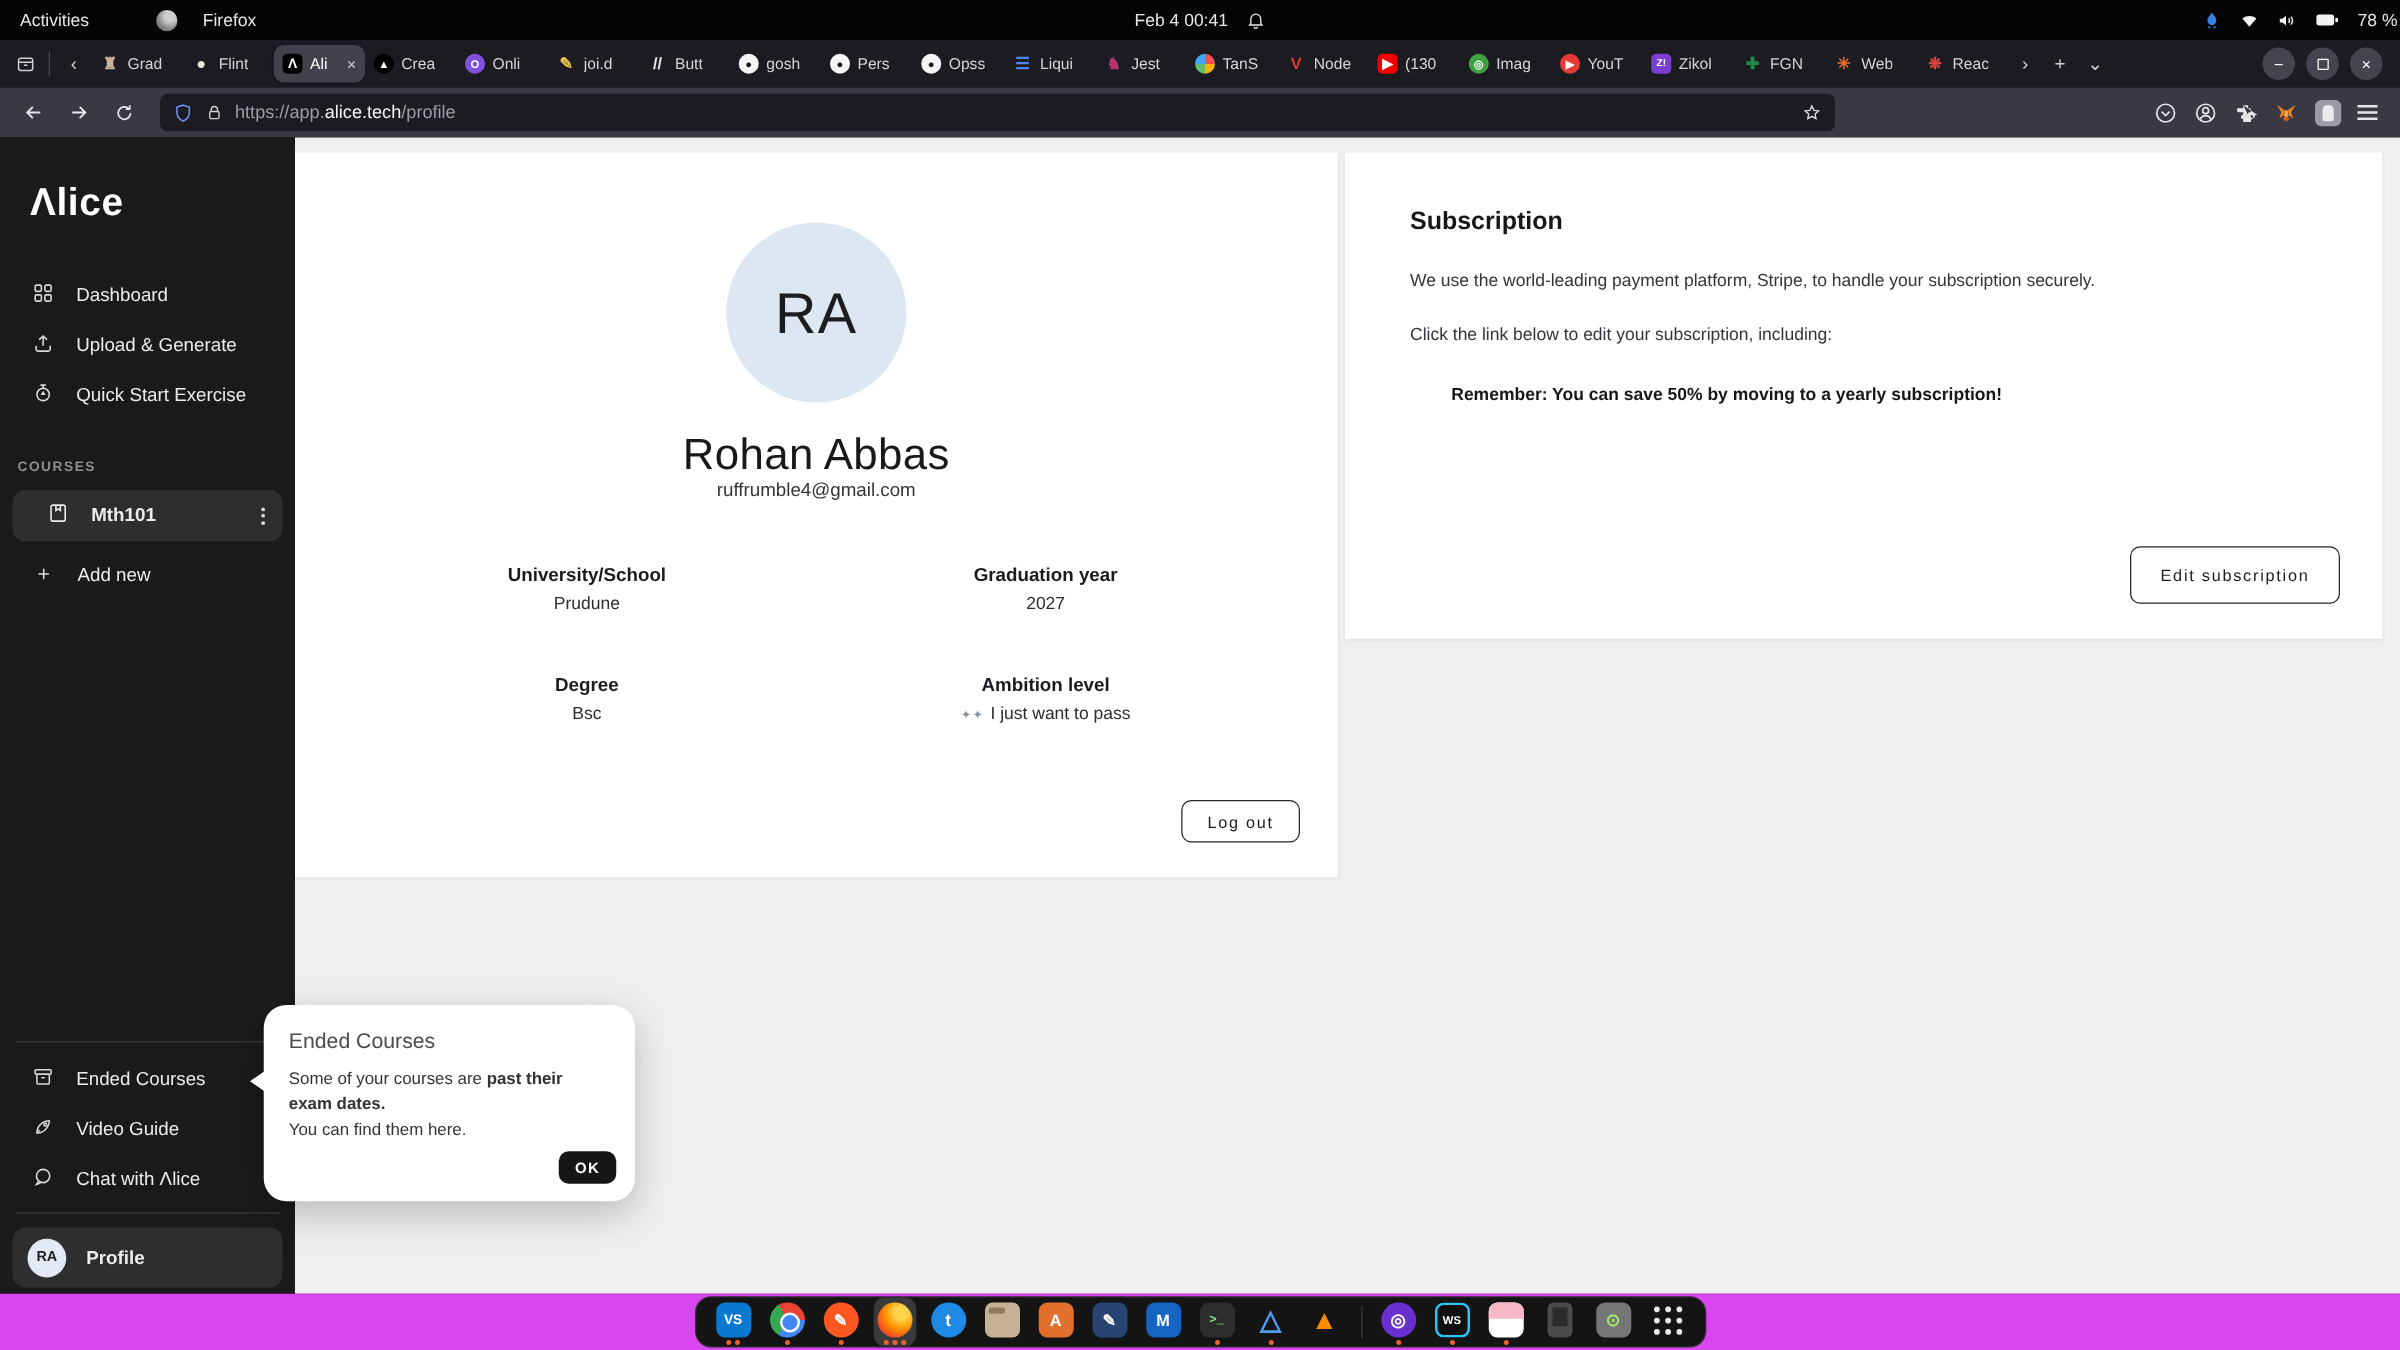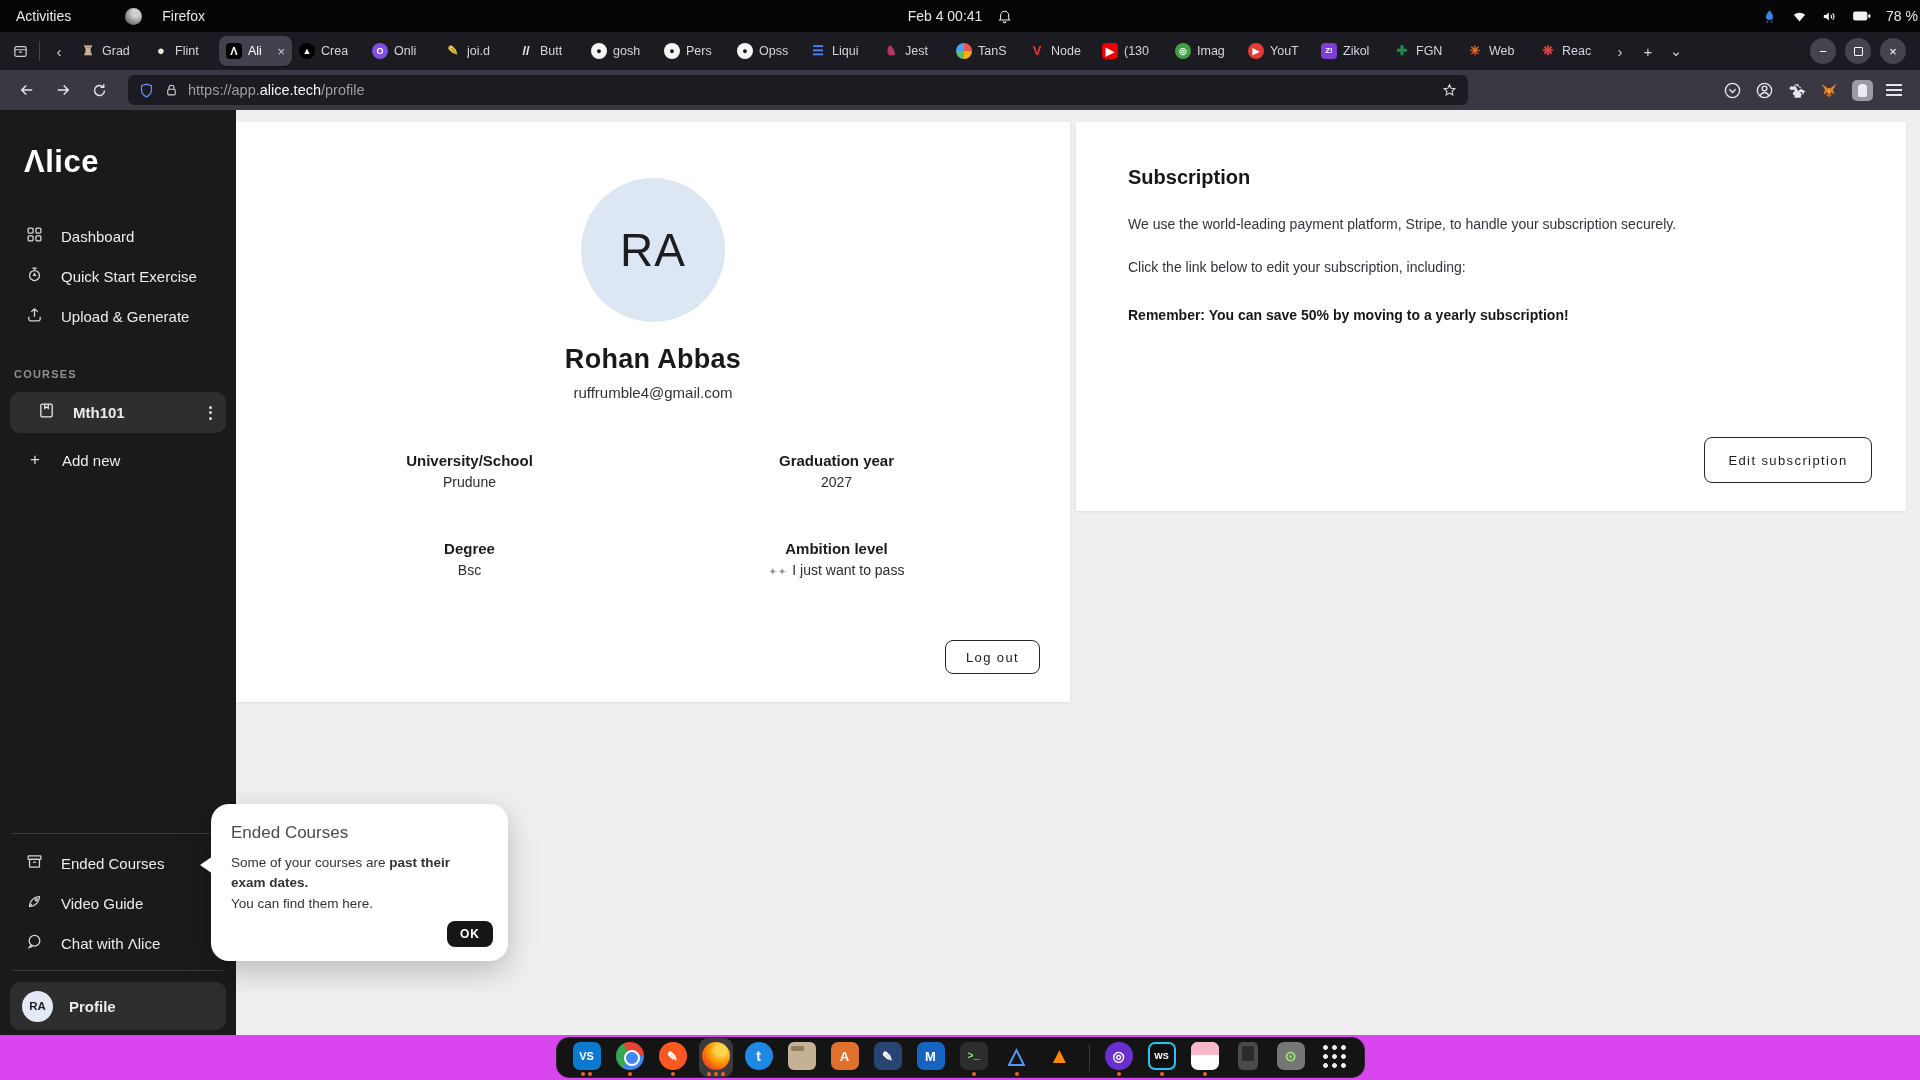--- a/index.html
+++ b/index.html
@@ -87,41 +87,41 @@
                  font-size:11.5px; font-weight:bold; display:flex; align-items:center; justify-content:center; }
   #profile-pill .clabel { font-weight:bold; font-size:15px; }
 
   
   #main { flex:1; background:#efefef; position:relative; }
   .card { position:absolute; background:#fff; box-shadow:0 1px 3px rgba(0,0,0,.07); }
   #profile-card { left:0; top:12px; width:834px; height:580px; }
   #avatar { position:absolute; left:345px; top:56px; width:144px; height:144px; border-radius:50%;
             background:#dde7f4; display:flex; align-items:center; justify-content:center;
             font-size:46px; color:#1d1d1f; letter-spacing:1px; }
-  #pname { position:absolute; left:0; right:0; top:222px; text-align:center; font-size:27px;
-           font-weight:700; color:#191919; letter-spacing:.3px; }
+  #pname { position:absolute; left:0; right:0; top:222px; text-align:center; font-size:35px;
+           font-weight:400; color:#191919; letter-spacing:.3px; }
   #pemail { position:absolute; left:0; right:0; top:262px; text-align:center; font-size:15px; color:#343438; }
   #fields { position:absolute; left:50px; right:50px; top:330px; display:grid;
             grid-template-columns:1fr 1fr; row-gap:50px; }
   .fcell { text-align:center; }
   .flabel { font-size:15px; font-weight:bold; color:#1b1b1f; }
   .fvalue { font-size:14px; color:#2c2c30; margin-top:5px; }
   .stars { color:#8a93a5; font-size:10px; margin-right:5px; letter-spacing:1px; }
   .outline-btn { position:absolute; border:1.6px solid #26262a; border-radius:8px; background:#fff;
                  font-family:"Liberation Sans",sans-serif; font-size:13px; letter-spacing:1.4px;
                  color:#1c1c1f; display:flex; align-items:center; justify-content:center; }
   #logout-btn { right:30px; bottom:28px; width:95px; height:34px; }
 
   #sub-card { left:840px; top:12px; width:830px; height:389px; padding:44px 52px 0 52px; }
   #sub-title { font-size:20px; font-weight:bold; color:#17171a; }
   .sub-p { font-size:14px; color:#33333a; margin-top:26px; line-height:1.35; }
   #sub-p2 { margin-top:24px; }
   #sub-bullets { margin:7px 0 0 30px; font-size:14px; color:#33333a; }
   #sub-bullets li { margin-top:5px; }
-  #sub-remember { font-size:14px; font-weight:bold; color:#17171a; margin-top:30px; }
+  #sub-remember { font-size:14px; font-weight:bold; color:#17171a; margin-top:30px;margin-left:33px; }
   #editsub-btn { right:34px; bottom:28px; width:168px; height:46px; }
 
   
   #tooltip { position:absolute; left:211px; top:694px; width:297px; height:157px; background:#fff;
              border-radius:18px; box-shadow:0 10px 30px rgba(0,0,0,.22); padding:19px 20px; z-index:5; }
   #tooltip::before { content:""; position:absolute; left:-11px; top:52px; width:0; height:0;
              border-top:9px solid transparent; border-bottom:9px solid transparent; border-right:13px solid #fff; }
   #tt-title { font-size:17px; color:#4b4b4b; }
   #tt-body { font-size:13.5px; color:#333; line-height:1.5; margin-top:10px; }
   #tt-ok { position:absolute; right:15px; bottom:14px; background:#161616; color:#fff; border-radius:8px;
@@ -378,32 +378,32 @@
           <span><svg width="17" height="17" viewBox="0 0 24 24" fill="none" stroke="currentColor" stroke-width="1.8">
               <rect x="3" y="3" width="7" height="7" rx="1.5"></rect>
               <rect x="14" y="3" width="7" height="7" rx="1.5"></rect>
               <rect x="3" y="14" width="7" height="7" rx="1.5"></rect>
               <rect x="14" y="14" width="7" height="7" rx="1.5"></rect>
             </svg></span>
           <span>Dashboard</span>
         </div>
         <div class="srow">
           <span><svg width="17" height="17" viewBox="0 0 24 24" fill="none" stroke="currentColor" stroke-width="1.8">
+              <path d="M12 15V4M7.5 8L12 4l4.5 4"></path>
+              <path d="M4 15v3.5A2.5 2.5 0 0 0 6.5 21h11a2.5 2.5 0 0 0 2.5-2.5V15"></path>
+            </svg></span>
+          <span>Upload &amp; Generate</span>
+        </div>
+        <div class="srow">
+          <span><svg width="17" height="17" viewBox="0 0 24 24" fill="none" stroke="currentColor" stroke-width="1.8">
               <circle cx="12" cy="13.5" r="7"></circle>
               <path d="M12 6.5V3M9 3h6"></path>
               <path d="M12 11l1.3 2.2h-2.6z"></path>
             </svg></span>
           <span>Quick Start Exercise</span>
-        </div>
-        <div class="srow">
-          <span><svg width="17" height="17" viewBox="0 0 24 24" fill="none" stroke="currentColor" stroke-width="1.8">
-              <path d="M12 15V4M7.5 8L12 4l4.5 4"></path>
-              <path d="M4 15v3.5A2.5 2.5 0 0 0 6.5 21h11a2.5 2.5 0 0 0 2.5-2.5V15"></path>
-            </svg></span>
-          <span>Upload &amp; Generate</span>
         </div>
       </div>
     <div id="courses-heading">COURSES</div>
     <div id="course-pill" class="pill">
       <span id="course-icon-slot"><svg width="17" height="17" viewBox="0 0 24 24" fill="none" stroke="currentColor" stroke-width="1.8">
             <rect x="4" y="3" width="16" height="18" rx="2"></rect>
             <path d="M14.5 3v6l-2.5-1.8L9.5 9V3"></path>
           </svg></span>
       <span class="clabel">Mth101</span>
       <span class="kebab">

